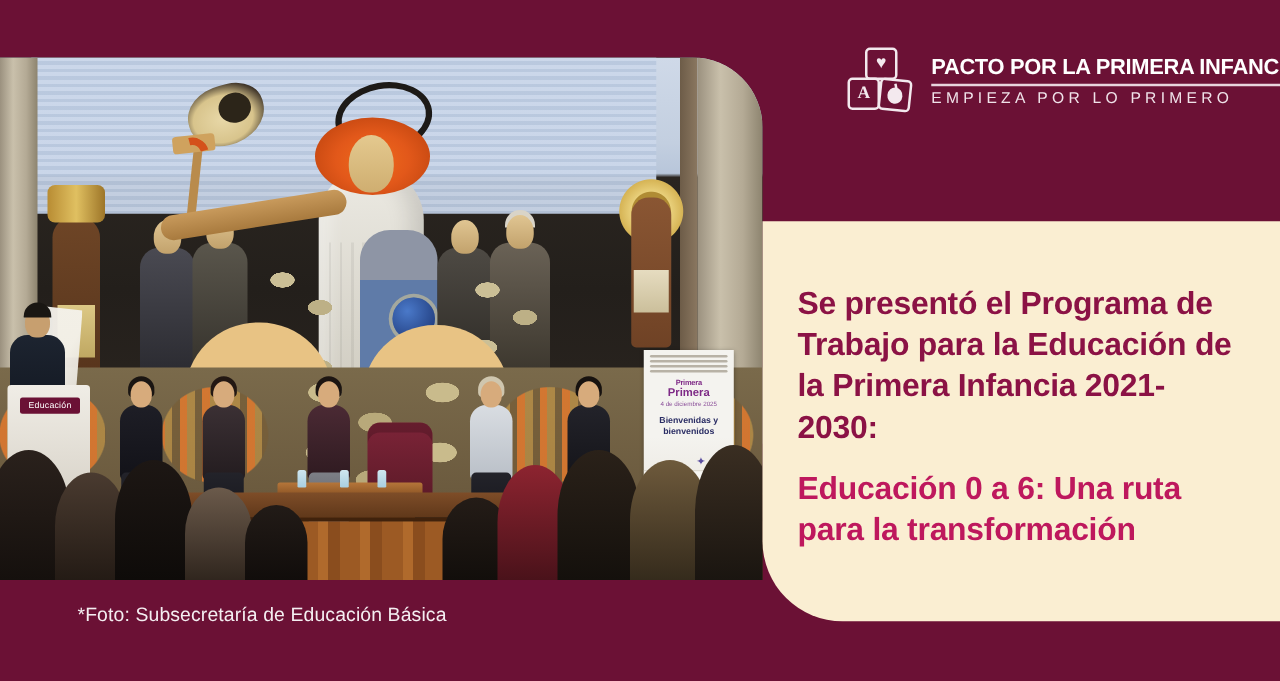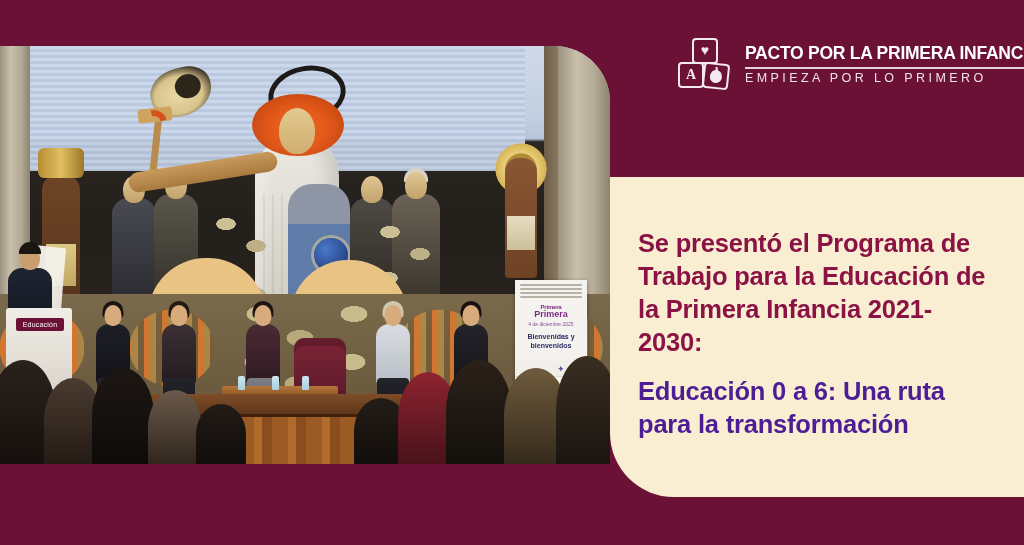--- a/index.html
+++ b/index.html
@@ -311,21 +311,21 @@
     background:#faeed2;
     border-bottom-left-radius:64px;
   }
   .headline{
     position:absolute; left:28px; top:50px; width:352px;
     color:#8b1245; font-size:25.5px; font-weight:bold; line-height:1.30;
     letter-spacing:-.2px;
   }
   .subline{
     position:absolute; left:28px; top:198px; width:356px;
-    color:#4c1d95; font-size:25.5px; font-weight:bold; line-height:1.30;
+    color:#be185d; font-size:25.5px; font-weight:bold; line-height:1.30;
     letter-spacing:-.2px;
   }
 
   
   .logo{ position:absolute; left:676px; top:38px; display:flex; align-items:center; gap:13px; }
   .blocks{ position:relative; width:56px; height:52px; }
   .blk{
     position:absolute; border:2.2px solid #f3e9ee; border-radius:4px;
     display:flex; align-items:center; justify-content:center;
   }
@@ -512,14 +512,15 @@
           <i class="apple-glyph"></i>
         </div>
     </div>
     <div class="logo-text">
       <div class="logo-l1"><span>PACTO POR LA PRIMERA INFANCIA</span></div>
       <div class="logo-rule"></div>
       <div class="logo-l2">EMPIEZA POR LO PRIMERO</div>
     </div>
   </div>
 
+  <div class="caption">*Foto: Subsecretaría de Educación Básica</div>
 
 </div>
 
 </body></html>

